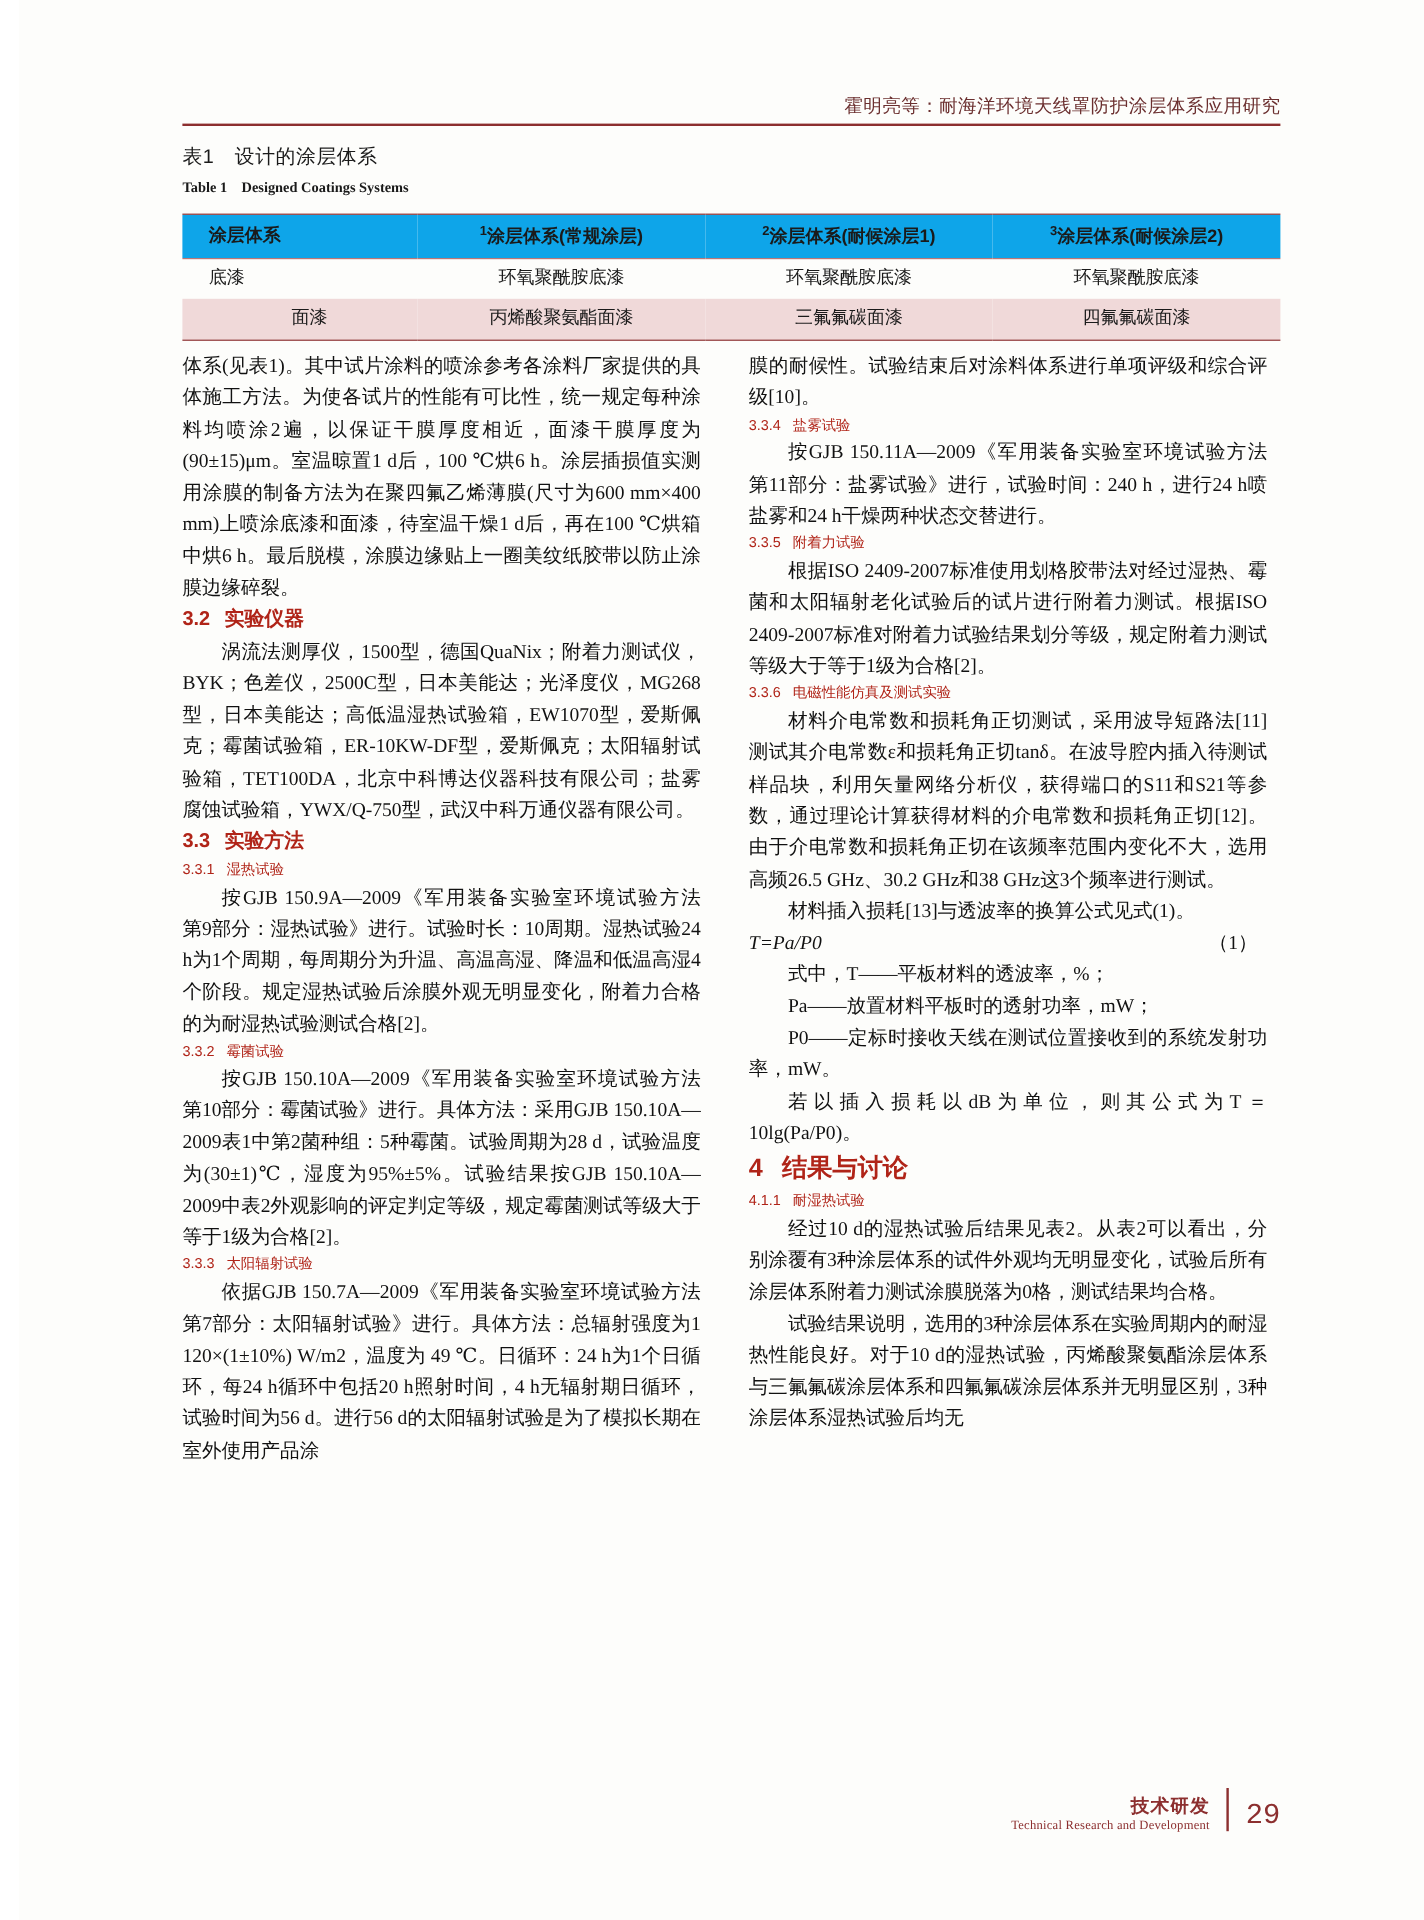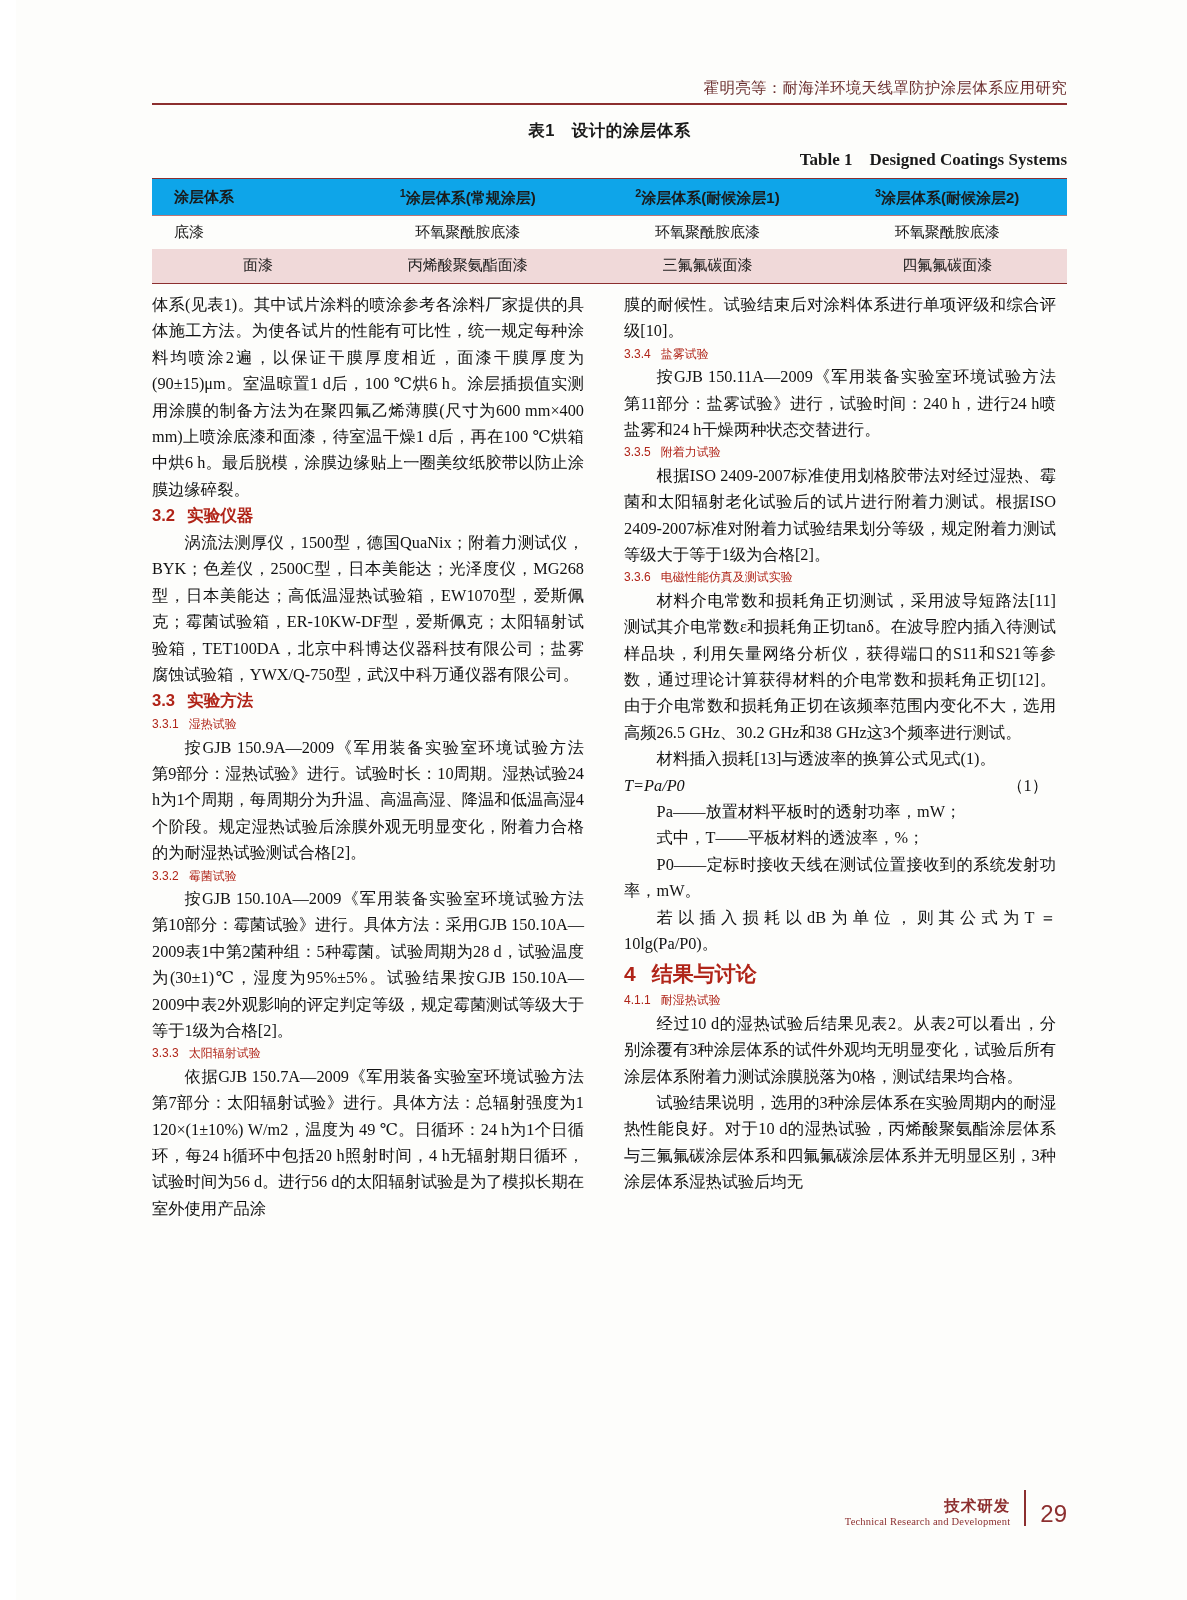--- a/index.html
+++ b/index.html
@@ -42,33 +42,33 @@
     width: 915px;
     height: 1.6px;
     background: #8c2f2f;
   }
   
   .table-caption-cn {
     position: absolute;
     left: 136px;
     top: 120px;
     width: 915px;
-    text-align: center;
+    text-align: left;
     font-size: 16.5px;
-    font-weight: bold;
+    font-weight: normal;
     font-family: "Liberation Sans", sans-serif;
     letter-spacing: 0.5px;
   }
   .table-caption-en {
     position: absolute;
     left: 136px;
     top: 148px;
     width: 915px;
-    text-align: right;
-    font-size: 17px;
+    text-align: left;
+    font-size: 12px;
     font-weight: bold;
     font-family: "Liberation Serif", serif;
   }
   
   .tbl {
     position: absolute;
     left: 136px;
     top: 178px;
     width: 915px;
     border-collapse: collapse;
@@ -185,21 +185,21 @@
   }
   .footer-bar {
     width: 2px;
     height: 36px;
     background: #8c2f2f;
     margin: 0 4px 2px 4px;
   }
   .footer-page {
     font-size: 24px;
     color: #8c2f2f;
-    font-family: Liberation Sans, sans-serif;
+    font-family: Liberation Mono, monospace;
     line-height: 1;
     padding-bottom: 2px;
   }
 </style>
 </head>
 <body>
 
 <div class="page">
 
   <div class="header">霍明亮等：耐海洋环境天线罩防护涂层体系应用研究</div>
@@ -258,22 +258,22 @@
     <p class="sec-h2"><span class="num">3.3.5</span><span>附着力试验</span></p>
     <p class="ind">根据ISO 2409-2007标准使用划格胶带法对经过湿热、霉菌和太阳辐射老化试验后的试片进行附着力测试。根据ISO 2409-2007标准对附着力试验结果划分等级，规定附着力测试等级大于等于1级为合格[2]。</p>
 
     <p class="sec-h2"><span class="num">3.3.6</span><span>电磁性能仿真及测试实验</span></p>
     <p class="ind">材料介电常数和损耗角正切测试，采用波导短路法[11]测试其介电常数ε和损耗角正切tanδ。在波导腔内插入待测试样品块，利用矢量网络分析仪，获得端口的S11和S21等参数，通过理论计算获得材料的介电常数和损耗角正切[12]。由于介电常数和损耗角正切在该频率范围内变化不大，选用高频26.5 GHz、30.2 GHz和38 GHz这3个频率进行测试。</p>
 
     <p class="ind">材料插入损耗[13]与透波率的换算公式见式(1)。</p>
 
     <p class="formula-line"><span class="it">T=Pa/P0</span><span class="formula-num">（1）</span></p>
 
+    <p class="ind">式中，T——平板材料的透波率，%；</p>
     <p class="ind">Pa——放置材料平板时的透射功率，mW；</p>
-    <p class="ind">式中，T——平板材料的透波率，%；</p>
     <p class="ind">P0——定标时接收天线在测试位置接收到的系统发射功率，mW。</p>
 
     <p class="ind">若以插入损耗以dB为单位，则其公式为T＝10lg(Pa/P0)。</p>
 
     <p class="sec-h-big"><span class="num">4</span><span>结果与讨论</span></p>
 
 
     <p class="sec-h2"><span class="num">4.1.1</span><span>耐湿热试验</span></p>
     <p class="ind">经过10 d的湿热试验后结果见表2。从表2可以看出，分别涂覆有3种涂层体系的试件外观均无明显变化，试验后所有涂层体系附着力测试涂膜脱落为0格，测试结果均合格。</p>
     <p class="ind">试验结果说明，选用的3种涂层体系在实验周期内的耐湿热性能良好。对于10 d的湿热试验，丙烯酸聚氨酯涂层体系与三氟氟碳涂层体系和四氟氟碳涂层体系并无明显区别，3种涂层体系湿热试验后均无</p>

